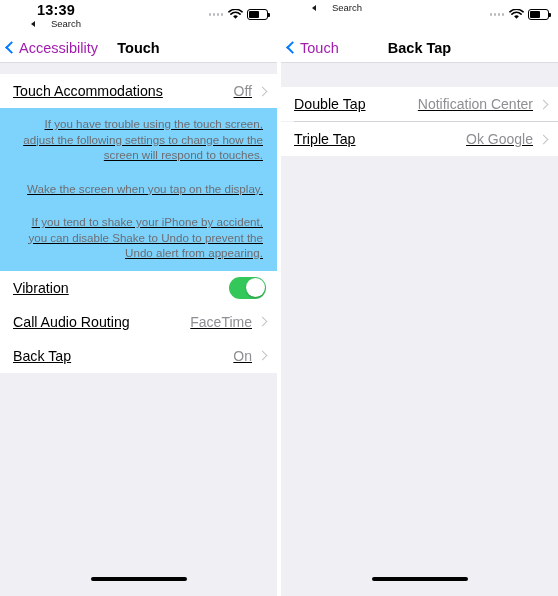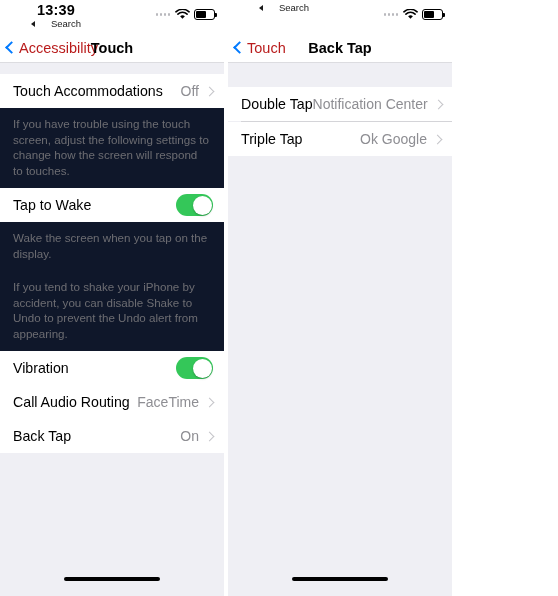--- a/index.html
+++ b/index.html
@@ -9,23 +9,24 @@
   }
   body {
     width: 558px;
     height: 596px;
     font-family: "Liberation Sans", sans-serif;
     -webkit-font-smoothing: antialiased;
     overflow: hidden;
   }
   .screens {
     display: flex;
-    width: 452px;
+    width: 558px;
     height: 596px;
     background: #ffffff;
+    text-decoration: underline;
   }
   .phone {
     width: 277px;
     height: 596px;
     background: #efeff4;
     display: flex;
     flex-direction: column;
     position: relative;
     overflow: hidden;
   }
@@ -133,21 +134,21 @@
     border-bottom: 1px solid #dcdce0;
   }
   .nav-back {
     position: absolute;
     left: 7px;
     top: 50%;
     transform: translateY(-50%);
     display: flex;
     align-items: center;
     gap: 3px;
-    color: #b91c1c;
+    color: #a21caf;
     font-size: 14.5px;
     cursor: pointer;
   }
   .chev-left {
     width: 7px;
     height: 7px;
     border-left: 2px solid #007aff;
     border-bottom: 2px solid #007aff;
     transform: rotate(45deg);
     display: block;
@@ -202,21 +203,22 @@
     border-right: 1.7px solid #c4c4c9;
     transform: rotate(45deg);
     flex: none;
   }
 
   .desc {
     padding: 8px 14px 10px 13px;
     font-size: 11.6px;
     line-height: 15.5px;
     color: #6d6d72;
-    background: #0f172a;
+    background: #7dd3fc;
+    text-align: right;
   }
 
   
   .toggle {
     width: 37px;
     height: 22px;
     border-radius: 11px;
     background: #34c759;
     position: relative;
     flex: none;
@@ -299,26 +301,20 @@
     <div class="content">
       <div class="spacer-top"></div>
 
       <div class="row">
         <span class="row-label">Touch Accommodations</span>
         <span class="row-value">Off</span>
         <span class="chev-right"></span>
       </div>
       <div class="desc">If you have trouble using the touch screen, adjust the following settings to change how the screen will respond to touches.</div>
 
-      <div class="row">
-        <span class="row-label">Tap to Wake</span>
-        <span class="toggle">
-            <span class="knob"></span>
-          </span>
-      </div>
       <div class="desc">Wake the screen when you tap on the display.</div>
 
       <div class="desc">If you tend to shake your iPhone by accident, you can disable Shake to Undo to prevent the Undo alert from appearing.</div>
 
       <div class="row">
         <span class="row-label">Vibration</span>
         <span class="toggle">
             <span class="knob"></span>
           </span>
       </div>

